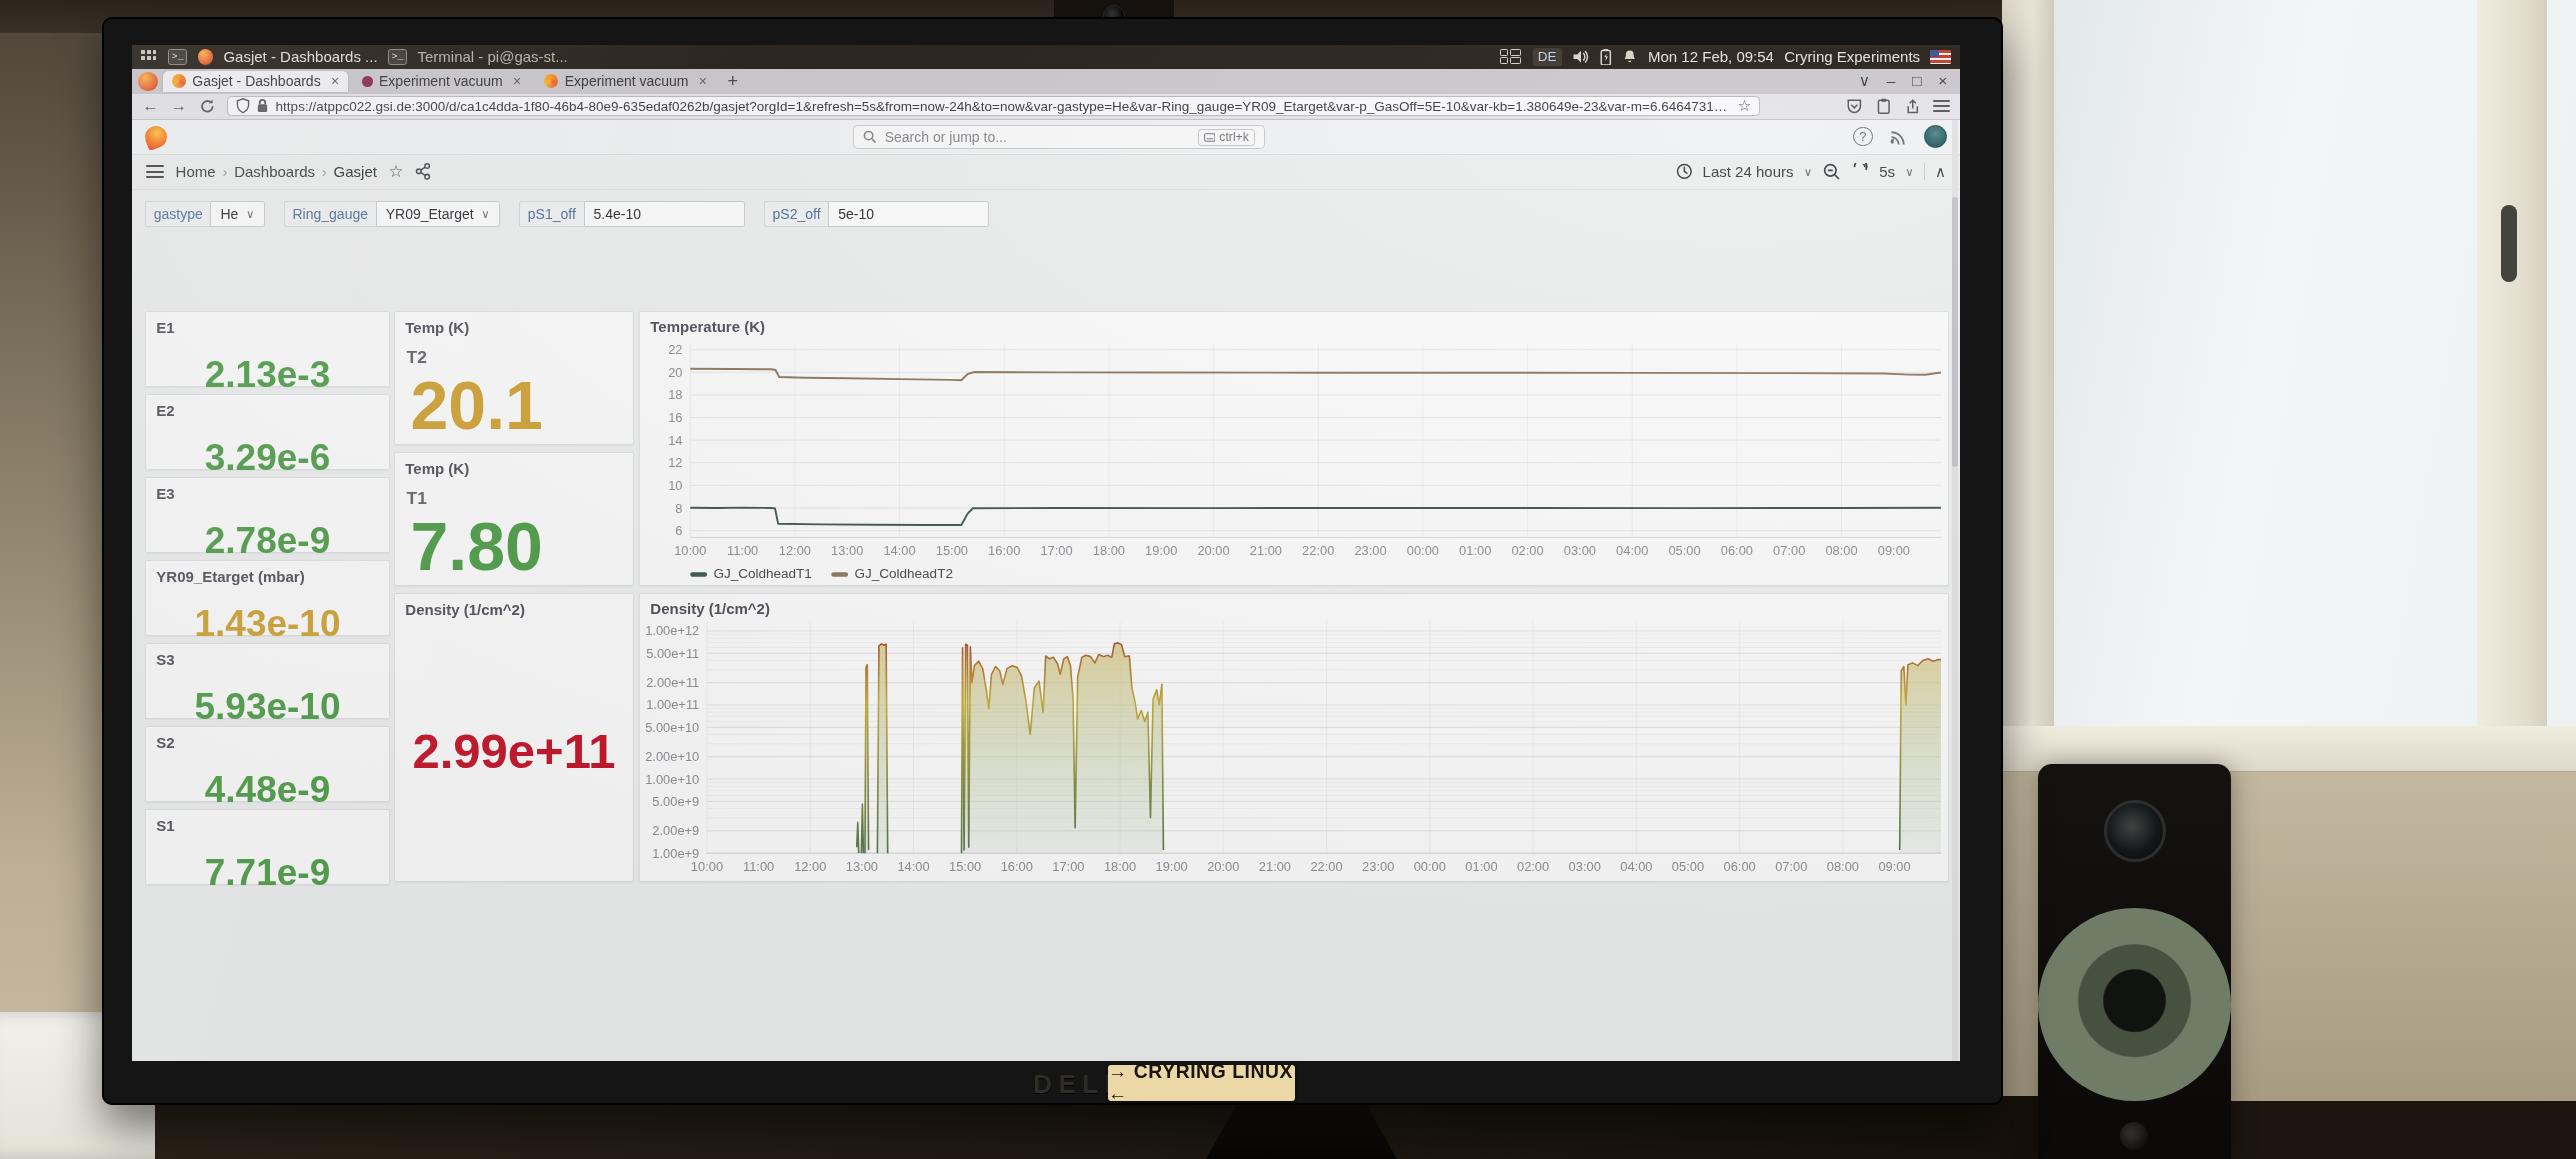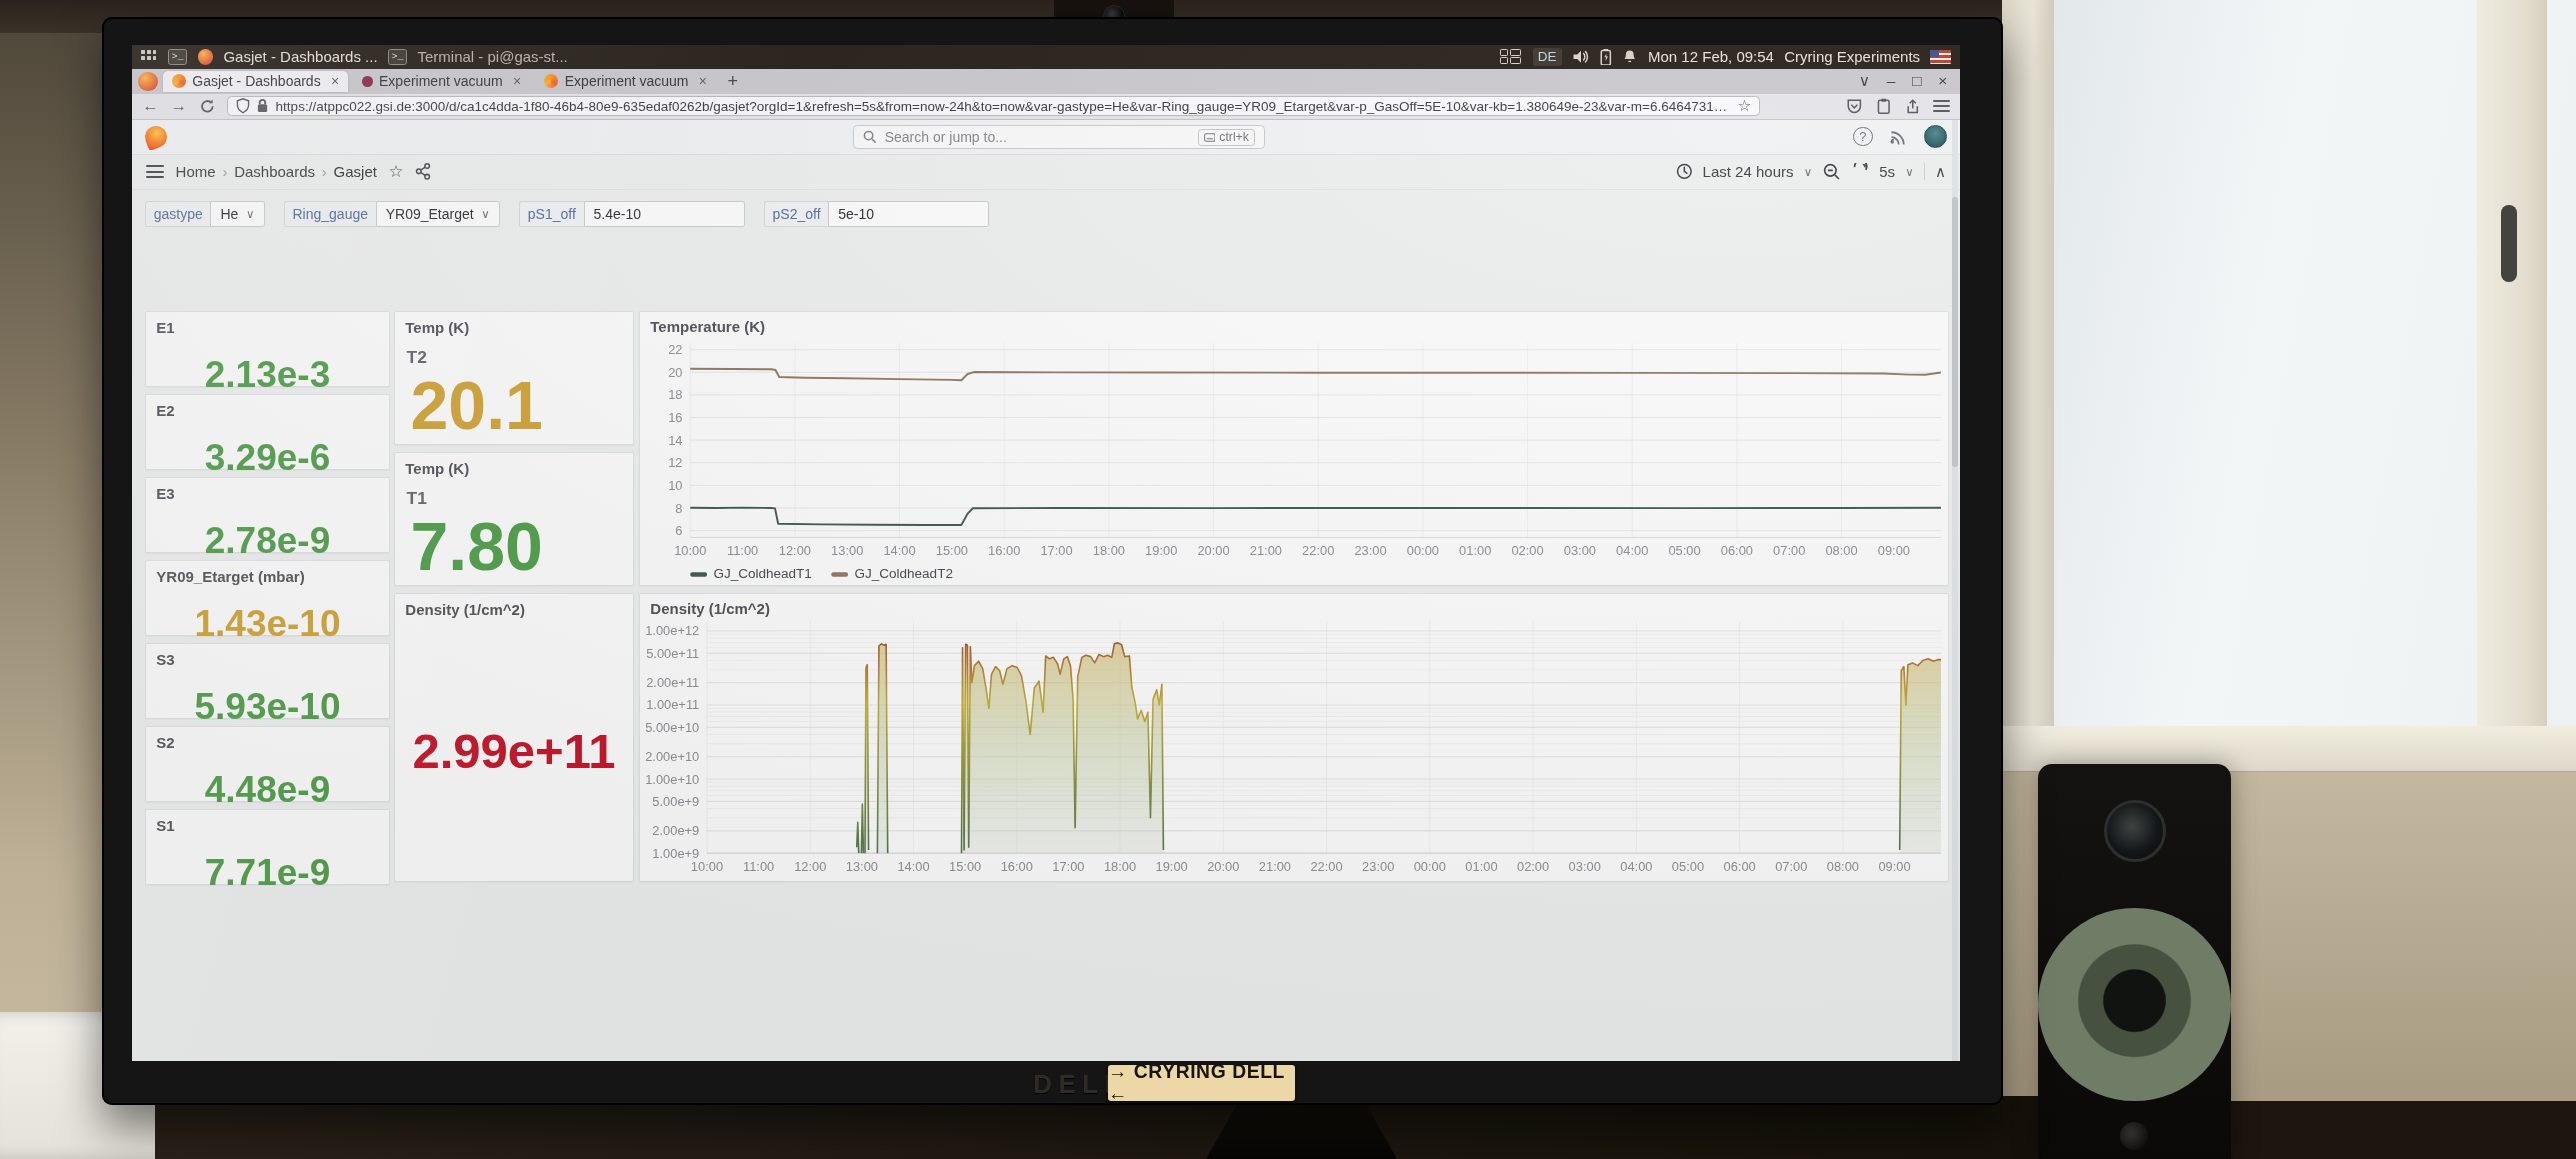--- a/index.html
+++ b/index.html
@@ -117,21 +117,21 @@
   <div class="abs spk-knob"></div>
 </div>
 
 <div class="abs webcam"></div>
 <div class="abs webcam-lens"></div>
 <div class="abs webcam-clamp"></div>
 <div class="abs stand"></div>
 
 <div class="abs monitor">
   <div class="abs dell">DELL</div>
-  <div class="abs bezel-label">→ CRYRING DELL ←</div>
+  <div class="abs bezel-label">→ CRYRING LINUX ←</div>
 
   <div class="abs screen">
 
     <div class="abs os-bar">
       <div class="os-left">
         <span class="dotgrid">
             <i></i>
             <i></i>
             <i></i>
             <i></i>

